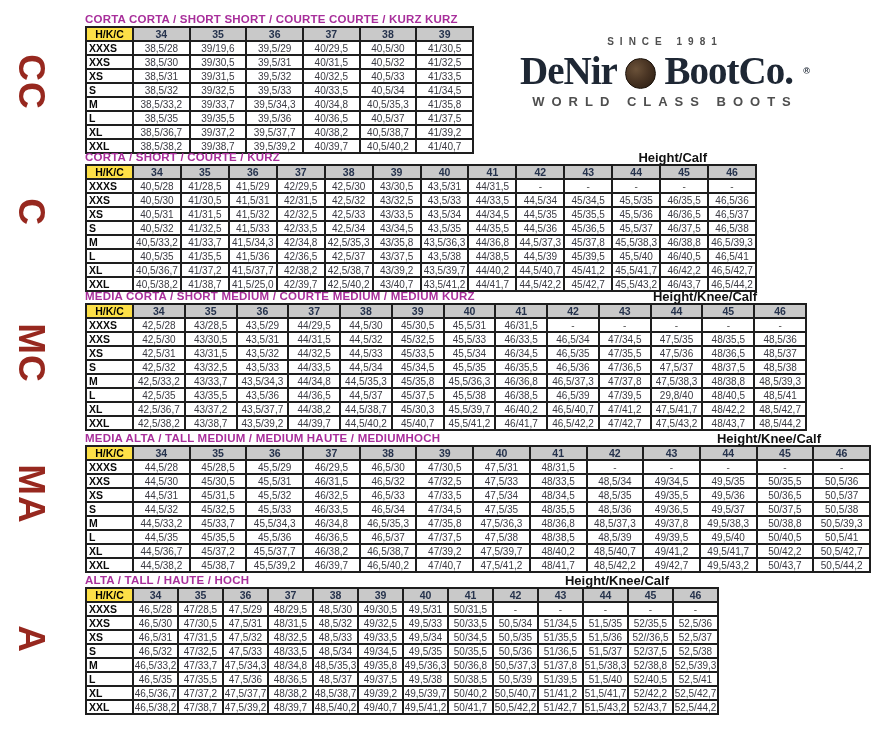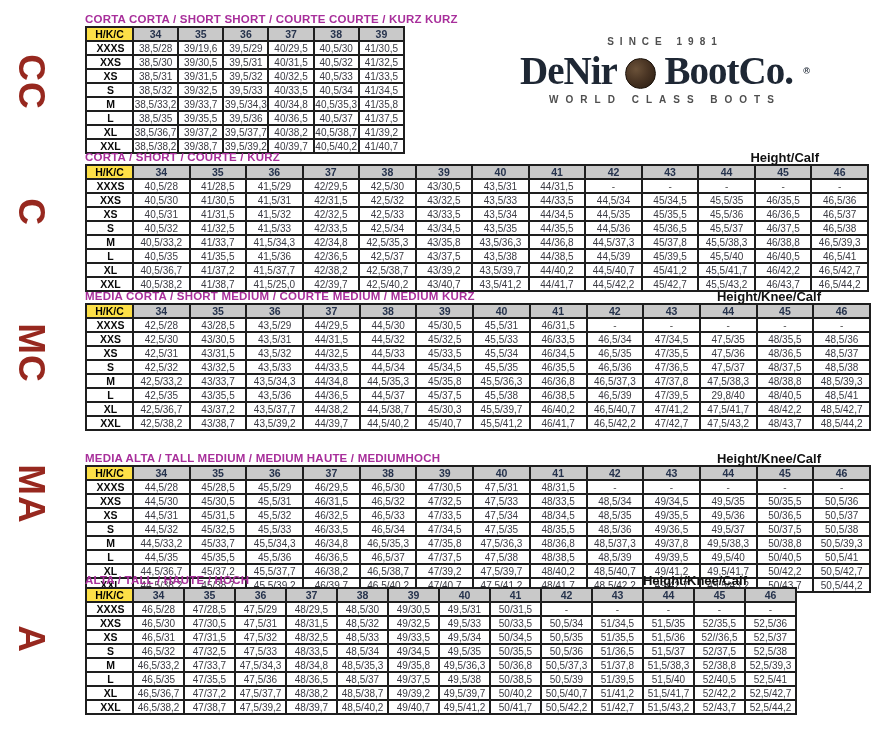--- a/index.html
+++ b/index.html
@@ -24,28 +24,28 @@
   .logo .brand{
     font-family:"Liberation Serif",serif;font-weight:bold;font-size:39px;line-height:40px;
     display:flex;align-items:center;justify-content:space-between;letter-spacing:-1px;
   }
   .logo .medallion{
     display:inline-block;width:29px;height:29px;border-radius:50%;margin:4px -1px 0 -1px;
     background:radial-gradient(circle at 35% 35%,#6b5239 0%,#4a3524 45%,#261a10 100%);
     border:1px solid #1c130b;
   }
   .logo .reg{font-size:9px;font-family:"Liberation Sans",sans-serif;align-self:flex-end;letter-spacing:0;margin-left:1px;}
-  .logo .tagline{font-size:10px;letter-spacing:7px;color:var(--muted,#5a5a5a);font-weight:bold;margin-top:3px;}
+  .logo .tagline{font-size:13px;letter-spacing:7px;color:var(--muted,#5a5a5a);font-weight:bold;margin-top:3px;}
   
   .band{position:absolute;left:85px;}
-  .band-0{top:12px;width:320px;}
-  .band-1{top:150px;width:784px;}
-  .band-2{top:289px;width:786px;}
-  .band-3{top:431px;width:786px;margin-top:20px;}
-  .band-4{top:573px;width:712px;}
+  .band-0{top:12px;width:389px;}
+  .band-1{top:150px;width:672px;}
+  .band-2{top:289px;width:722px;}
+  .band-3{top:431px;width:786px;}
+  .band-4{top:573px;width:634px;}
   .title-row{
     height:14px;line-height:13px;display:flex;justify-content:space-between;align-items:center;
   }
   .tbl-title{
     color:var(--title,#a82f9b);font-weight:bold;font-size:11.5px;letter-spacing:0.2px;white-space:nowrap;
   }
   .measure-label{
     color:#111;font-weight:bold;font-size:13px;margin-right:50px;white-space:nowrap;
   }
   table.size-table{
@@ -55,21 +55,21 @@
     border:2px solid var(--border,#1e1e1e);padding:0;text-align:center;vertical-align:middle;
     overflow:hidden;white-space:nowrap;
   }
   table.size-table thead th{
     height:12px;background:var(--header_bg,#c9c9c9);color:var(--header_text,#26334d);
     font-size:10.5px;font-weight:bold;
   }
   table.size-table thead th.corner{background:#fde047;color:#000;}
   table.size-table tbody th{
     height:11.5px;background:#fff;color:#0a0a0a;font-size:10.5px;font-weight:bold;
-    text-align:center;padding-left:2px;
+    text-align:left;padding-left:2px;
   }
   table.size-table tbody td{
     height:11.5px;background:#fff;color:var(--cell_text,#3a3a42);font-size:10px;font-weight:normal;
   }
   table.size-table tbody td.dash{color:#555;}
 </style>
 </head>
 <body>
 
 <div class="page">

